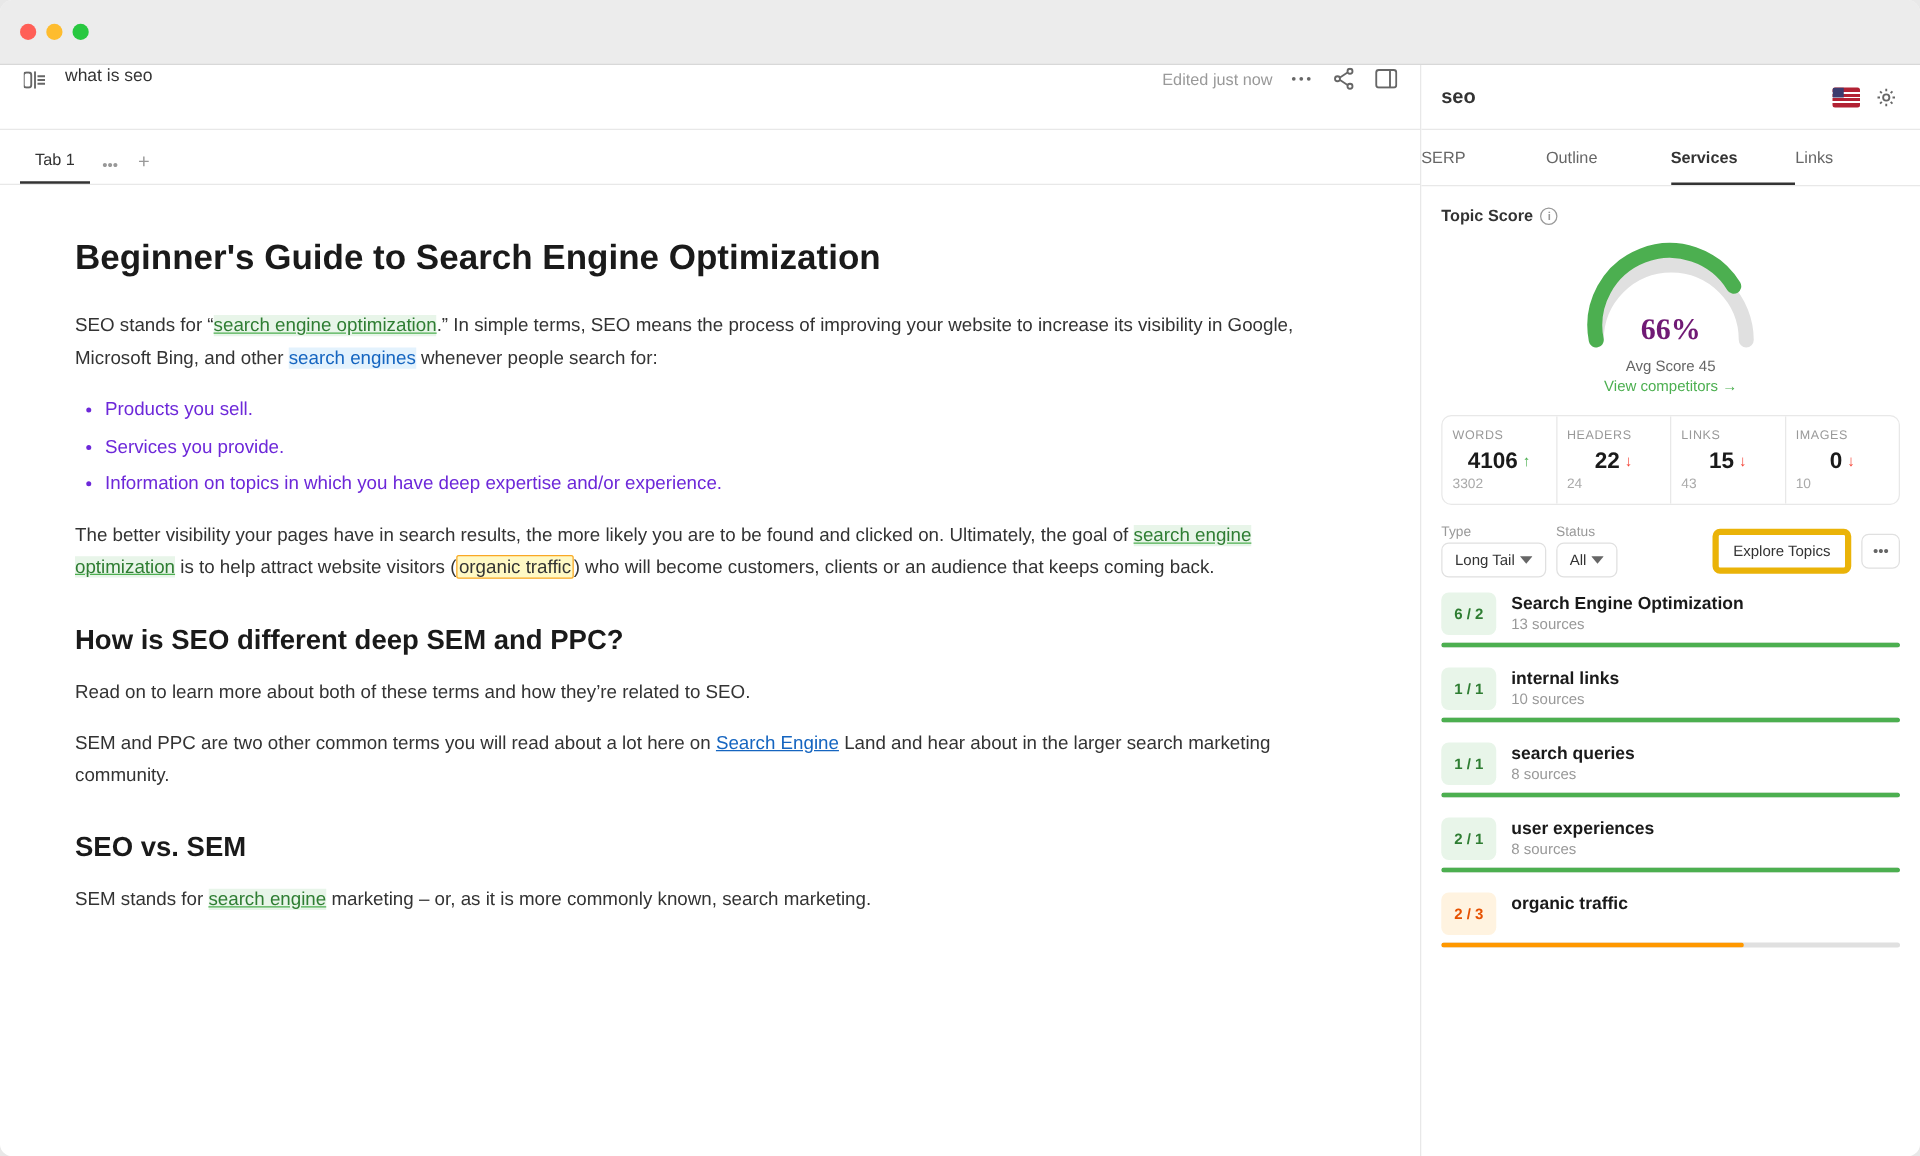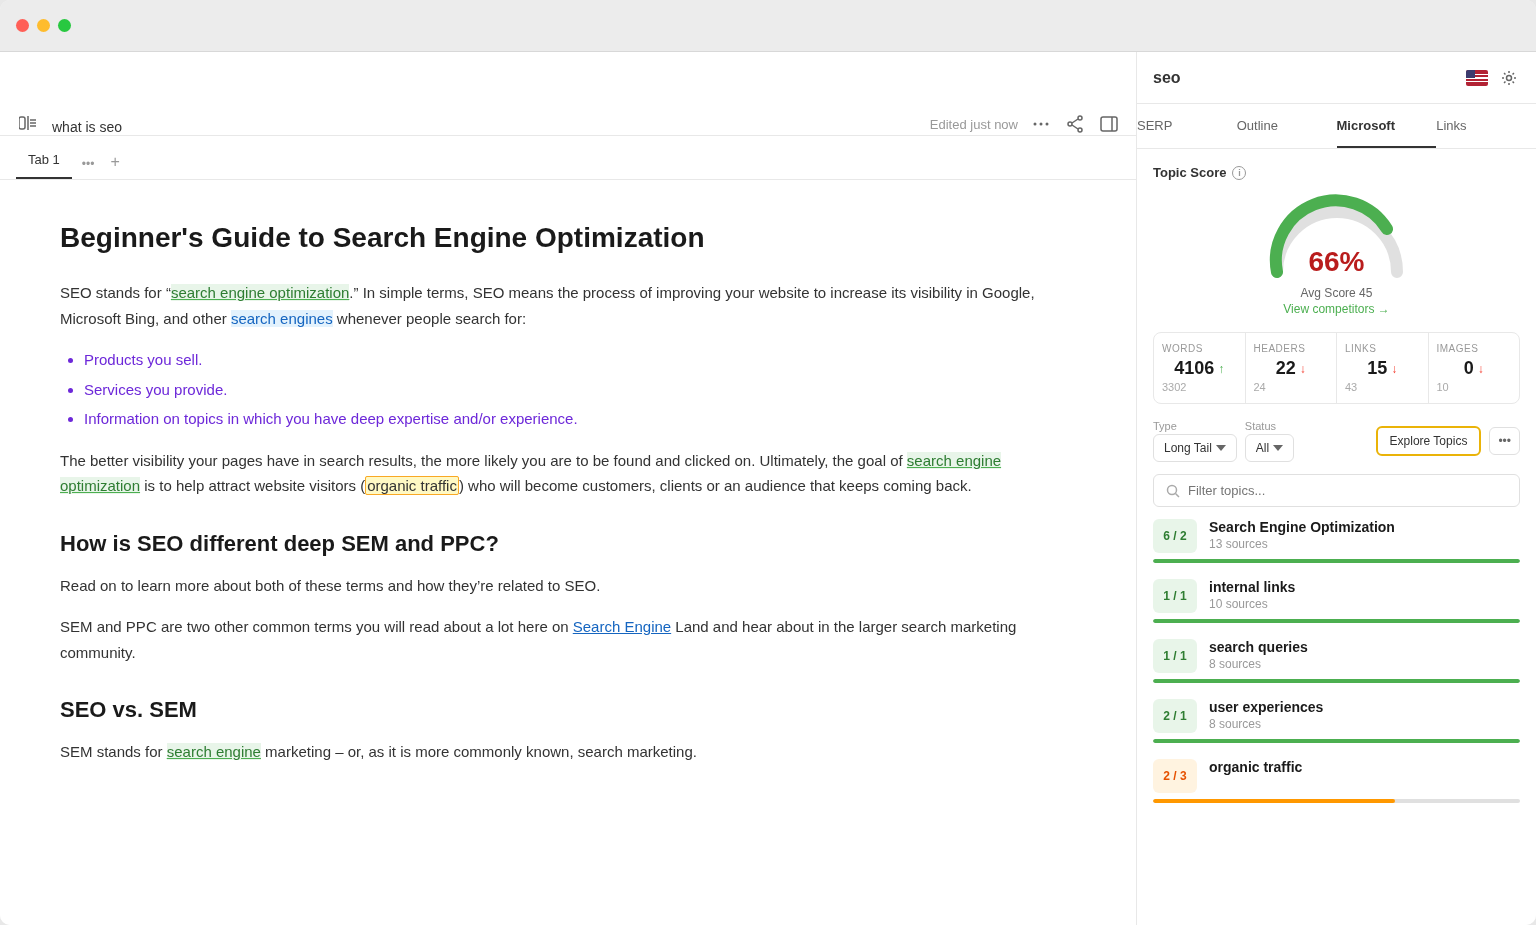--- a/index.html
+++ b/index.html
@@ -59,25 +59,24 @@
       flex: 1;
       display: flex;
       flex-direction: column;
       background: #ffffff;
       overflow: hidden;
     }
 
     .doc-toolbar {
       height: 52px;
       display: flex;
-      align-items: flex-end;
+      align-items: flex-start;
       padding: 0 16px;
       border-bottom: 1px solid #e8e8e8;
       gap: 12px;
-      margin-top: 32px;
     }
 
     .sidebar-toggle-btn {
       width: 24px;
       height: 24px;
       display: flex;
       align-items: center;
       justify-content: center;
       cursor: pointer;
       color: #666;
@@ -351,23 +350,24 @@
 
     .gauge-text {
       position: absolute;
       bottom: 4px;
       left: 50%;
       transform: translateX(-50%);
       text-align: center;
     }
 
     .gauge-percent {
-      font-size: 28px;
+      font-size: 24px;
       font-weight: 700;
-      color: #b91c1c;
+      color: #701a75;
+      font-family: Liberation Serif, serif;
     }
 
     .avg-score {
       font-size: 12px;
       color: #666;
       text-align: center;
       margin-bottom: 2px;
     }
 
     .view-competitors {
@@ -448,21 +448,21 @@
     }
 
     .select-dropdown svg {
       width: 10px;
       height: 10px;
     }
 
     .explore-topics-btn {
       margin-left: auto;
       padding: 6px 12px;
-      border: 2px solid #eab308;
+      border: 5px solid #eab308;
       border-radius: 6px;
       font-size: 12px;
       color: #333;
       cursor: pointer;
       background: white;
     }
 
     .more-btn {
       padding: 6px 8px;
       border: 1px solid #e0e0e0;
@@ -672,21 +672,21 @@
       </div>
 
       <div class="right-tabs">
         <div class="right-tab">
           <span>SERP</span>
         </div>
         <div class="right-tab">
           <span>Outline</span>
         </div>
         <div class="right-tab active">
-          <span>Microsoft</span>
+          <span>Services</span>
         </div>
         <div class="right-tab">
           <span>Links</span>
         </div>
       </div>
 
       <div class="right-content">
 
         <div class="topic-score-section">
           <div class="topic-score-title">
@@ -764,27 +764,20 @@
               <span>All</span>
               <svg viewBox="0 0 10 6" fill="#666">
                   <path d="M0 0l5 6 5-6z"></path>
                 </svg>
             </div>
           </div>
           <button class="explore-topics-btn">Explore Topics</button>
           <button class="more-btn">•••</button>
         </div>
 
-        <div class="filter-input-row">
-          <svg width="14" height="14" viewBox="0 0 14 14" fill="none" stroke="#aaa" stroke-width="1.5">
-            <circle cx="6" cy="6" r="4.5"></circle>
-            <line x1="9.5" y1="9.5" x2="13" y2="13"></line>
-          </svg>
-          <input class="filter-input" type="text" placeholder="Filter topics..." style="">
-        </div>
 
         <div>
 
           <div class="topic-item">
             <div class="topic-item-header">
               <div class="topic-badge">6 / 2</div>
               <div class="topic-info">
                 <div class="topic-name">Search Engine Optimization</div>
                 <div class="topic-sources">13 sources</div>
               </div>

